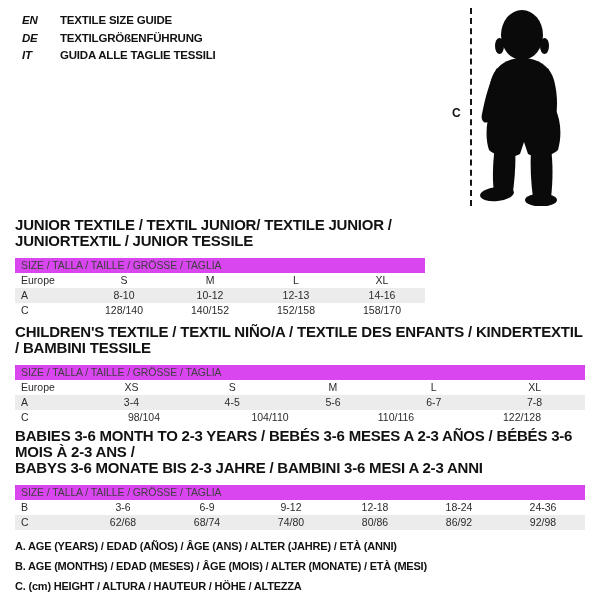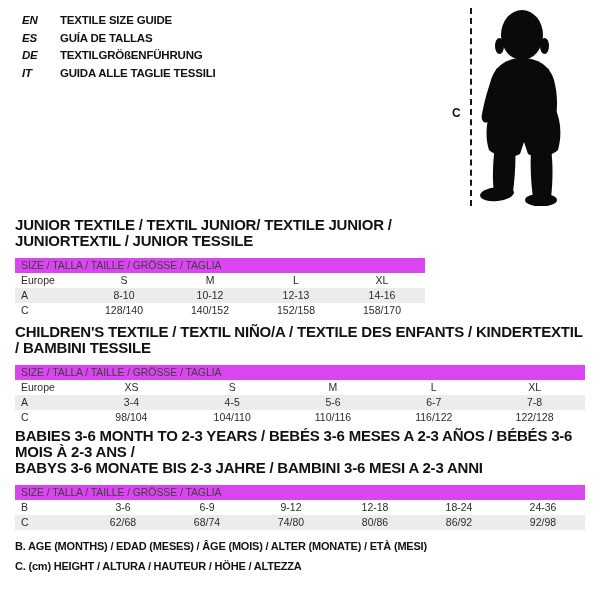--- a/index.html
+++ b/index.html
@@ -30,24 +30,20 @@
 </style>
 </head>
 <body>
 
 <div class="page">
 
   <div class="lang-list" id="langList">
       <div class="lang-row">
         <div class="lang-code">EN</div>
         <div class="lang-title">TEXTILE SIZE GUIDE</div>
-      </div>
-      <div class="lang-row">
-        <div class="lang-code">ES</div>
-        <div class="lang-title">GUÍA DE TALLAS</div>
       </div>
       <div class="lang-row">
         <div class="lang-code">DE</div>
         <div class="lang-title">TEXTILGRÖßENFÜHRUNG</div>
       </div>
       <div class="lang-row">
         <div class="lang-code">IT</div>
         <div class="lang-title">GUIDA ALLE TAGLIE TESSILI</div>
       </div>
     </div>
@@ -118,21 +114,20 @@
           <div class="tcell">4-5</div>
           <div class="tcell">5-6</div>
           <div class="tcell">6-7</div>
           <div class="tcell">7-8</div>
         </div>
         <div class="trow">
           <div class="tlabel">C</div>
           <div class="tcell">98/104</div>
           <div class="tcell">104/110</div>
           <div class="tcell">110/116</div>
-          <div class="tcell">116/122</div>
           <div class="tcell">122/128</div>
         </div>
       </div>
       <div class="tbl" style="top: 428px; width: 570px;">
         <div class="tbl-title">
           <div class="title-line">BABIES 3-6 MONTH TO 2-3 YEARS / BEBÉS 3-6 MESES A 2-3 AÑOS / BÉBÉS 3-6 MOIS À 2-3 ANS /</div>
           <div class="title-line">BABYS 3-6 MONATE BIS 2-3 JAHRE / BAMBINI 3-6 MESI A 2-3 ANNI</div>
         </div>
         <div class="size-bar">SIZE / TALLA / TAILLE / GRÖSSE / TAGLIA</div>
         <div class="trow">
@@ -150,17 +145,18 @@
           <div class="tcell">68/74</div>
           <div class="tcell">74/80</div>
           <div class="tcell">80/86</div>
           <div class="tcell">86/92</div>
           <div class="tcell">92/98</div>
         </div>
       </div>
     </div>
 
   <div class="notes" id="notesRoot">
+      <div class="note-line">A. AGE (YEARS) / EDAD (AÑOS) / ÂGE (ANS) / ALTER (JAHRE) / ETÀ (ANNI)</div>
       <div class="note-line">B. AGE (MONTHS) / EDAD (MESES) / ÂGE (MOIS) / ALTER (MONATE) / ETÀ (MESI)</div>
       <div class="note-line">C. (cm) HEIGHT / ALTURA / HAUTEUR / HÖHE / ALTEZZA</div>
     </div>
 
 </div>
 
 </body></html>

